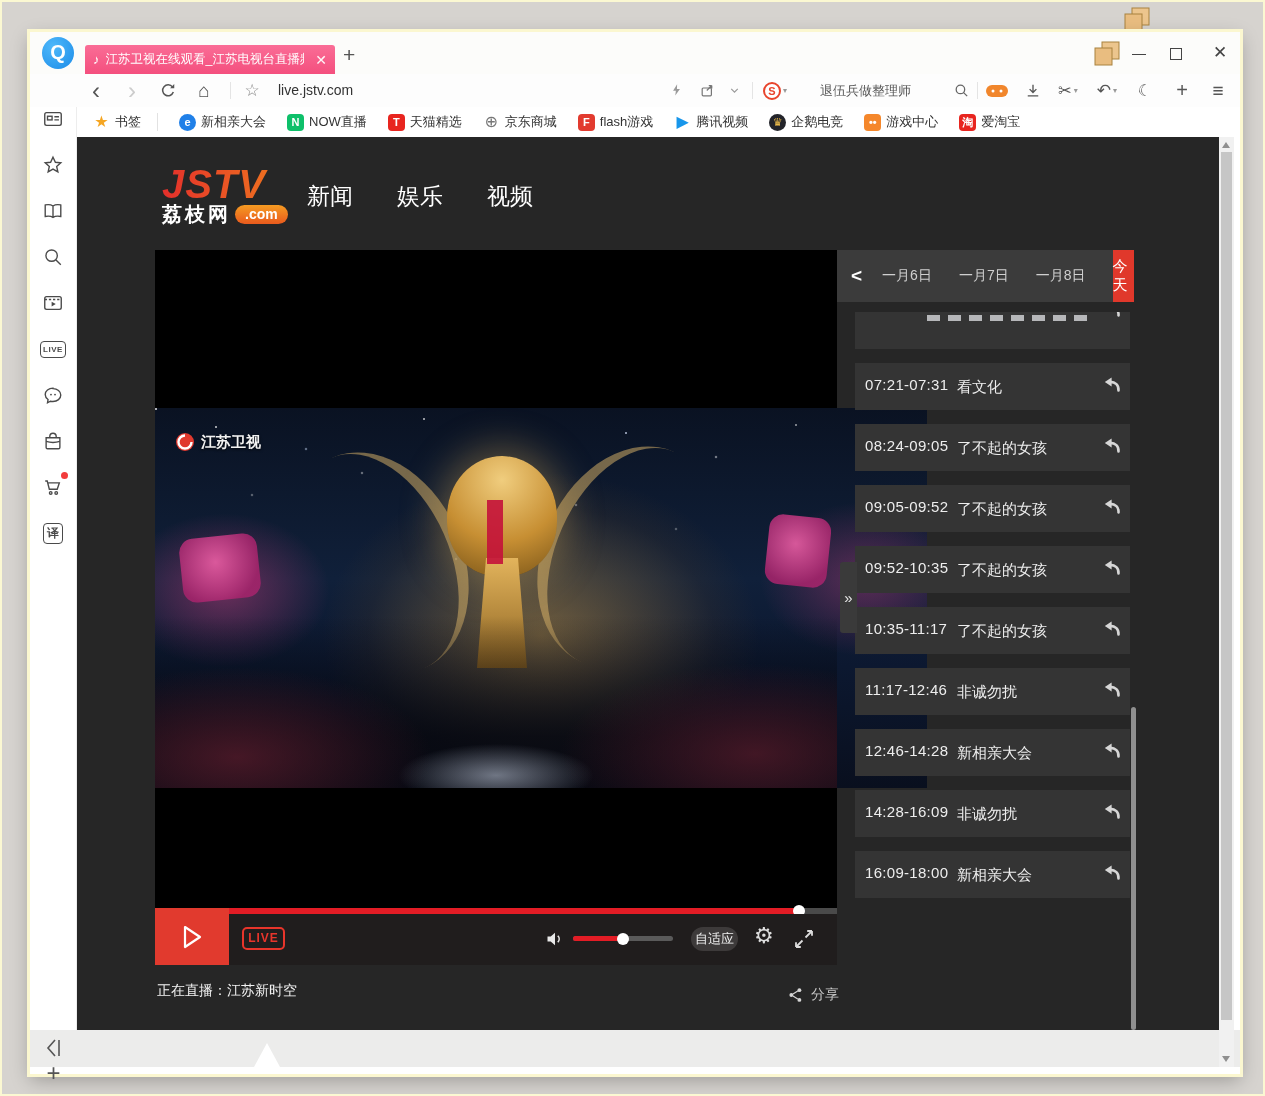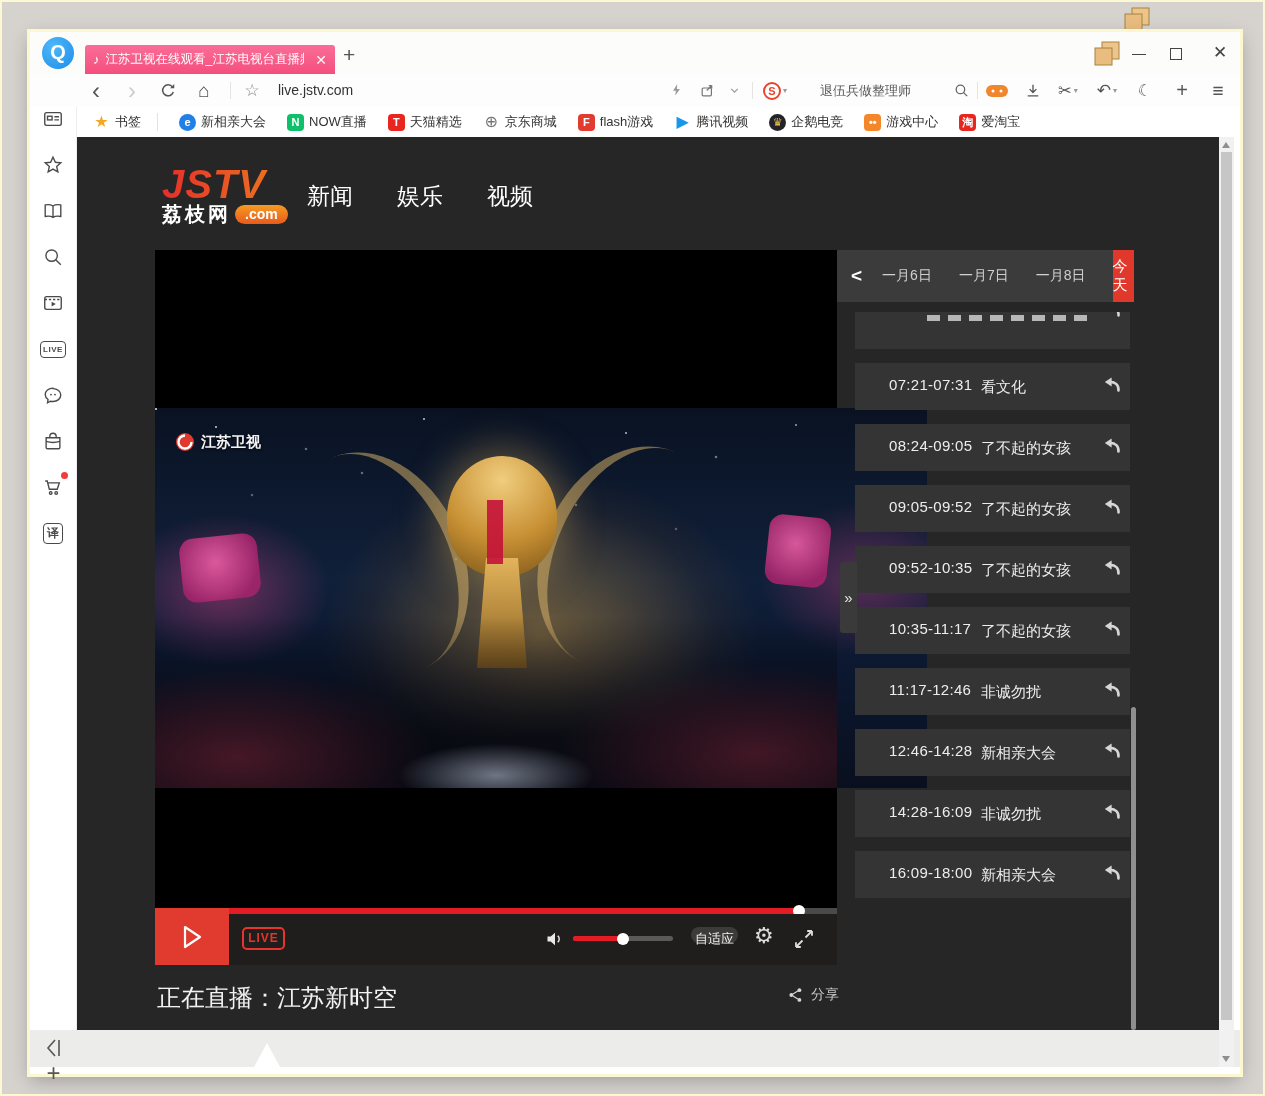--- a/index.html
+++ b/index.html
@@ -127,38 +127,38 @@
   #progress-fill{position:absolute;left:0;top:0;height:6px;background:#e31c25;}
   #progress-knob{position:absolute;top:-3px;width:12px;height:12px;border-radius:50%;background:#fff;transform:translateX(-50%);}
   #controls{position:absolute;left:0;top:664px;width:682px;height:51px;background:#201d1d;}
   #play-btn{position:absolute;left:0;top:-6px;width:74px;height:57px;background:#e13a2e;display:flex;align-items:center;justify-content:center;}
   #live-badge{position:absolute;left:87px;top:13px;width:43px;height:23px;border:2px solid #e8352b;border-radius:5px;
     color:#e8352b;font-size:12px;font-weight:bold;letter-spacing:1px;text-align:center;line-height:19px;}
   #vol-ico{position:absolute;left:387px;top:13px;}
   #vol-track{position:absolute;left:418px;top:22px;width:100px;height:5px;background:#5a5a5a;border-radius:3px;}
   #vol-fill{position:absolute;left:0;top:0;height:5px;background:#e31c25;border-radius:3px;}
   #vol-knob{position:absolute;top:-3.5px;width:12px;height:12px;border-radius:50%;background:#fff;transform:translateX(-50%);}
-  #adaptive{position:absolute;left:536px;top:13px;width:47px;height:16px;background:#3d3a3a;color:#eee;
+  #adaptive{position:absolute;left:536px;top:13px;width:47px;height:24px;background:#3d3a3a;color:#eee;
     font-size:13px;text-align:center;line-height:24px;border-radius:12px;}
   #gear{position:absolute;left:599px;top:9px;font-size:22px;color:#ddd;}
   #fs-ico{position:absolute;left:637px;top:13px;}
 
-  #now-playing{position:absolute;left:80px;top:845px;font-size:24px;color:#f2f2f2;text-align:right;}
+  #now-playing{position:absolute;left:80px;top:845px;font-size:14px;color:#f2f2f2;text-align:right;}
   #share{position:absolute;left:710px;top:848px;display:flex;align-items:center;gap:6px;font-size:14px;color:#c8c8c8;}
 
   
   #sch-header{position:absolute;left:760px;top:113px;width:297px;height:52px;background:#3b3b3b;
     display:flex;align-items:center;color:#cfcfcf;font-size:14px;}
   #sch-prev{color:#fff;font-size:19px;font-weight:bold;margin:0 20px 0 14px;}
   .sch-tab{margin-right:27px;white-space:nowrap;}
   #sch-today{margin-left:auto;width:55px;height:52px;background:#e0382b;color:#fff;font-size:15px;
     display:flex;align-items:center;justify-content:center;}
   #sch-list{position:absolute;left:778px;top:175px;width:275px;}
   .srow{position:relative;background:#343434;margin-bottom:14px;display:flex;padding:13px 10px;font-size:15px;color:#ededed;}
-  .stime{flex:0 0 92px;white-space:nowrap;letter-spacing:.3px;margin-left:24px;}
+  .stime{flex:0 0 92px;white-space:nowrap;letter-spacing:.3px;}
   .stitle{flex:1;width:152px;max-width:152px;line-height:21px;padding-right:26px;}
   .replay{position:absolute;right:8px;top:11px;}
   .sliver{display:none;}
   .srow.partial{height:37px;overflow:hidden;padding:0 10px;}
   .srow.partial .sliver{display:block;position:absolute;left:72px;top:3px;height:6px;width:160px;
     background:repeating-linear-gradient(90deg,#cdced1 0 13px,transparent 13px 21px);opacity:.85;}
   .srow.partial .replay{top:-13px;}
   #sch-handle{position:absolute;left:763px;top:425px;width:17px;height:71px;background:#3a3a3a;border-radius:3px 0 0 3px;
     color:#e6e6e6;font-size:15px;display:flex;align-items:center;justify-content:center;}
   #sch-scroll{position:absolute;left:1054px;top:570px;width:5px;height:323px;background:#8f8f8f;border-radius:3px;}

